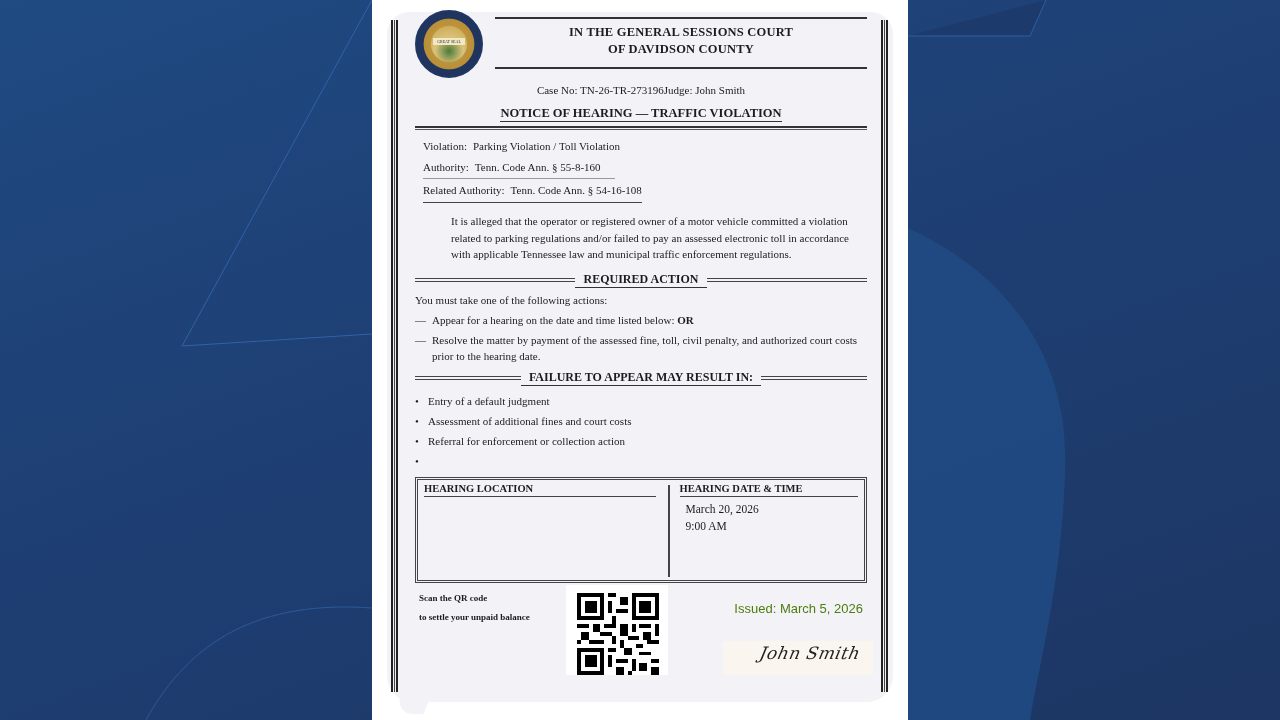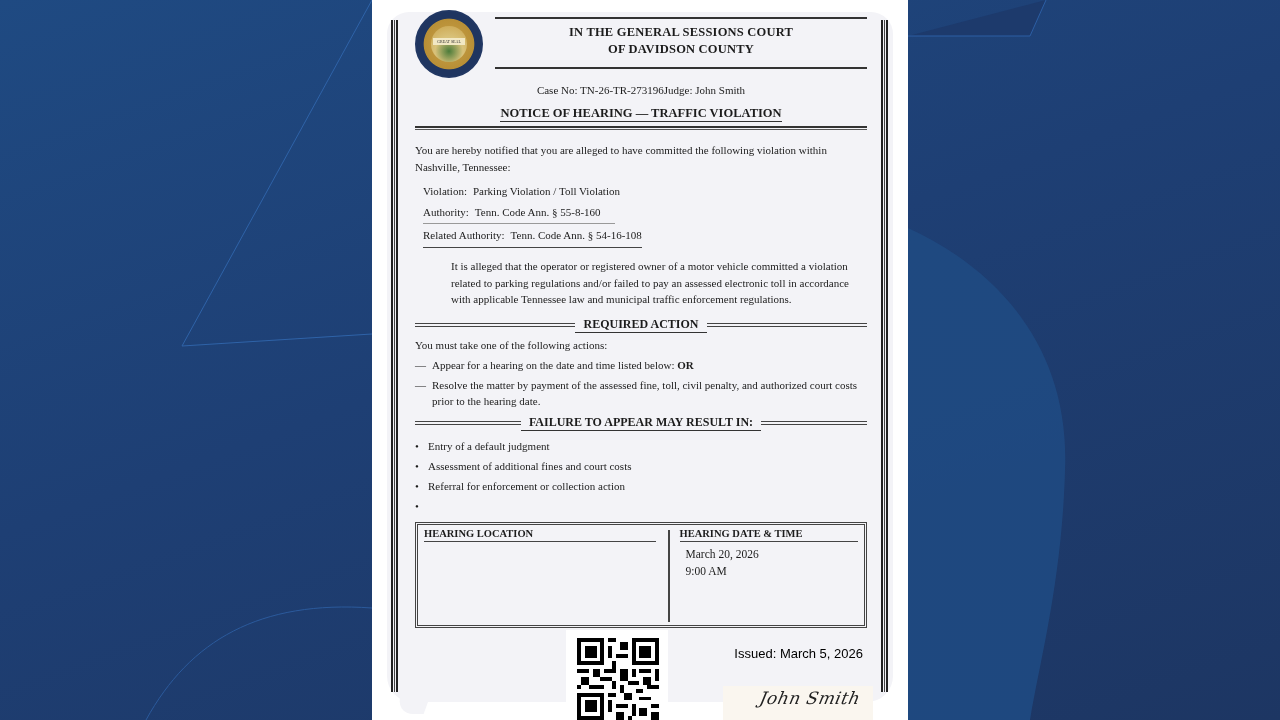--- a/index.html
+++ b/index.html
@@ -94,21 +94,21 @@
     .hb-divider { width: 1.5px; background: #444; margin: 2px 10px 0 12px; }
     .hb-right { flex: 1; }
     .hb-head { font-weight: bold; font-size: 10.5px; border-bottom: 1px solid #444; padding-bottom: 2px; }
     .hb-lines { font-size: 11px; line-height: 15.5px; margin-top: 4px; }
     .hb-right .hb-lines { margin-left: 6px; font-size: 11.5px; line-height: 17px; }
 
     .footer { position: relative; height: 90px; margin-top: 2px; }
     .scan-text { position: absolute; left: 4px; top: 4px; font-weight: bold; font-size: 9px; line-height: 19px; }
     .qr-bg { position: absolute; left: 151px; top: 0px; width: 102px; height: 90px; background: #fff; }
     .qr { position: absolute; left: 161px; top: 8px; width: 84px; height: 82px; }
-    .issued { position: absolute; right: 4px; top: 16px; font-family: "Liberation Sans", sans-serif; font-size: 13px; color: #000000; }
+    .issued { position: absolute; right: 4px; top: 16px; font-family: "Liberation Sans", sans-serif; font-size: 13px; color: #4d7c0f; }
     .sig-bg { position: absolute; left: 308px; top: 56px; width: 150px; height: 34px; background: #faf6ef; }
     .signature {
       position: absolute; left: 345px; top: 58px; font-family: "DejaVu Serif", serif; font-style: italic;
       font-size: 17px; color: #222; letter-spacing: 0.5px; transform: skewX(-12deg);
     }
   </style>
 </head>
 <body>
 
 <svg class="bg-svg" viewBox="0 0 1280 720">
@@ -142,21 +142,20 @@
   <div class="case-row">
     <span>Case No: TN-26-TR-273196</span>
     <span>Judge: John Smith</span>
   </div>
 
   <div class="notice-title">
     <span>NOTICE OF HEARING — TRAFFIC VIOLATION</span>
   </div>
   <div class="double-rule"></div>
 
-  <p class="para">You are hereby notified that you are alleged to have committed the following violation within Nashville, Tennessee:</p>
 
   <div class="field-list">
     <div class="field-row">
       <b>Violation:</b><span>Parking Violation / Toll Violation</span>
     </div>
     <div class="field-row ul1" style="padding-right:14px;">
       <b>Authority:</b><span>Tenn. Code Ann. § 55-8-160</span>
     </div>
     <div></div>
     <div class="field-row ul2">
@@ -216,20 +215,24 @@
     <div class="hb-col hb-right">
       <div class="hb-head">HEARING DATE &amp; TIME</div>
       <div class="hb-lines">
         <div>March 20, 2026</div>
         <div>9:00 AM</div>
       </div>
     </div>
   </div>
 
   <div class="footer">
+    <div class="scan-text">
+      <div>Scan the QR code</div>
+      <div>to settle your unpaid balance</div>
+    </div>
     <div class="qr-bg"></div>
     <svg class="qr" viewBox="0 0 21 21" shape-rendering="crispEdges">
       <rect x="0" y="0" width="7" height="7" fill="#000"></rect>
         <rect x="1" y="1" width="5" height="5" fill="#fff"></rect>
         <rect x="2" y="2" width="3" height="3" fill="#000"></rect>
       <rect x="14" y="0" width="7" height="7" fill="#000"></rect>
         <rect x="15" y="1" width="5" height="5" fill="#fff"></rect>
         <rect x="16" y="2" width="3" height="3" fill="#000"></rect>
       <rect x="0" y="14" width="7" height="7" fill="#000"></rect>
         <rect x="1" y="15" width="5" height="5" fill="#fff"></rect>

